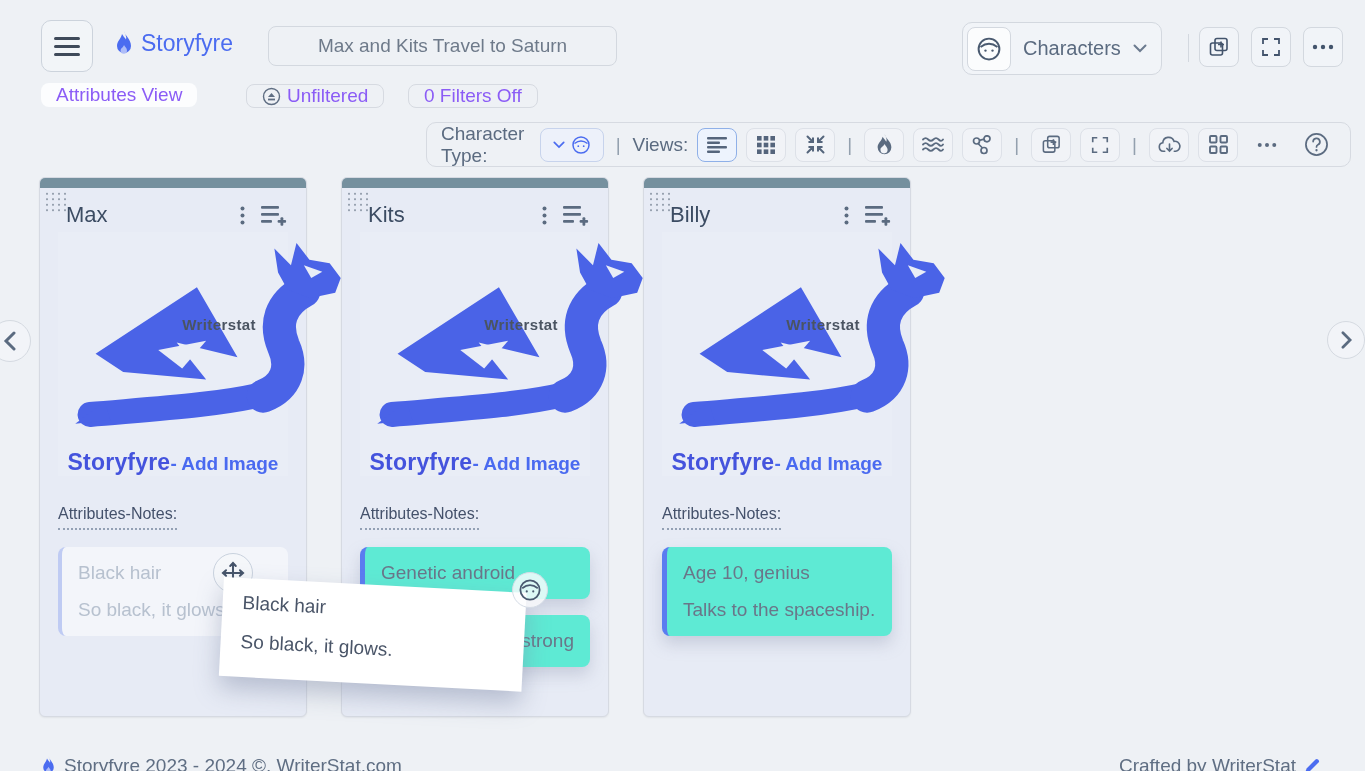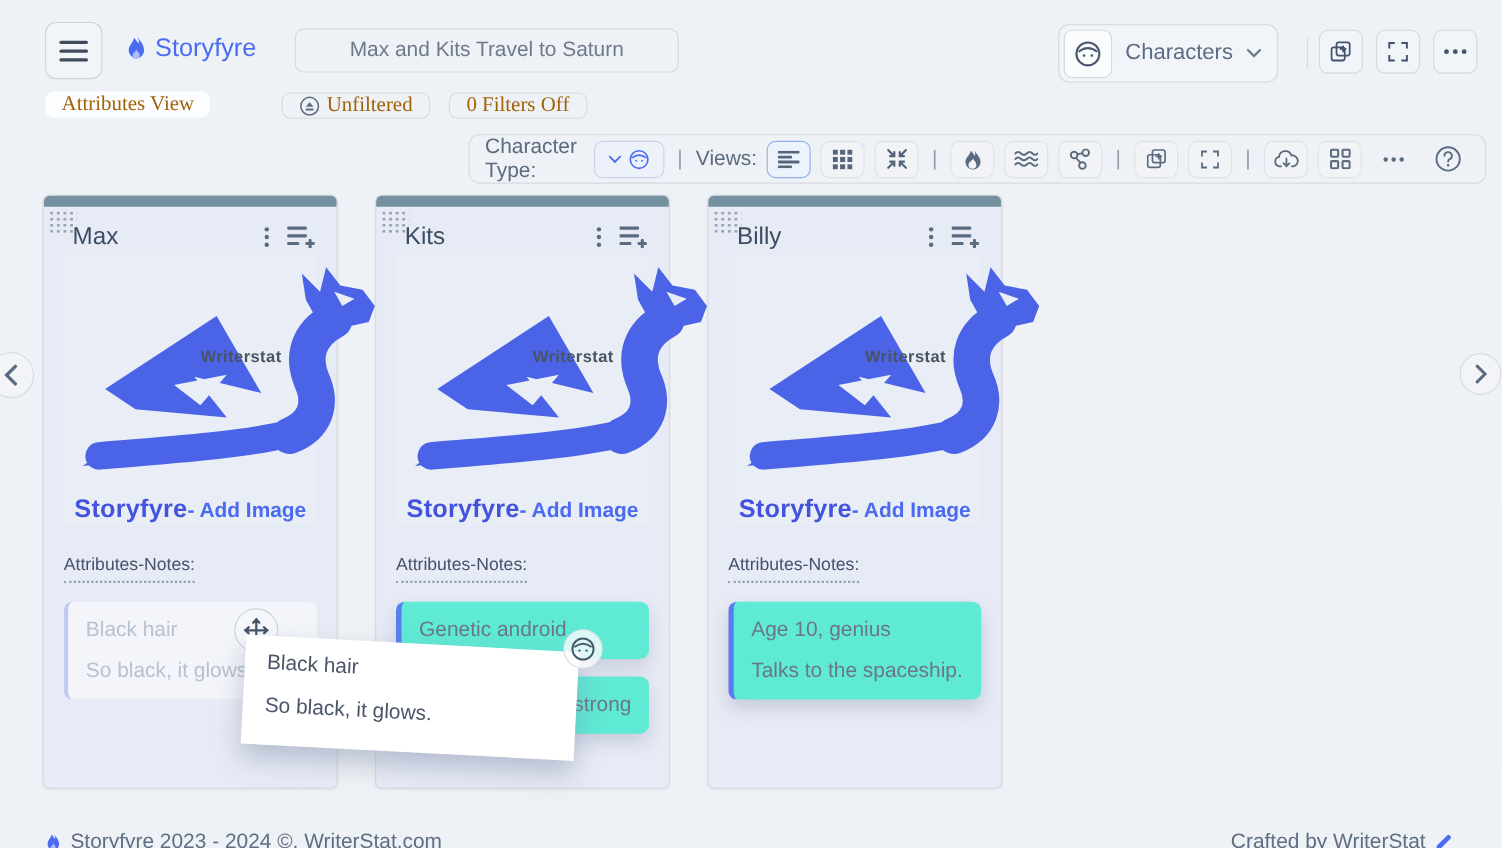--- a/index.html
+++ b/index.html
@@ -24,21 +24,21 @@
     background:#f1f4f8; padding:4px; gap:12px; cursor:pointer; }
   .collection .icon-box { width:44px; height:44px; background:#fbfcfd; border:1px solid #d3d8df;
     border-radius:8px; display:flex; align-items:center; justify-content:center; }
   .collection-label { font-size:20px; color:#5b6b80; }
   .collection .chev { margin-right:10px; }
   .vdiv { width:1px; background:#d3d8df; }
   .sq-btn { width:40px; height:40px; border:1px solid #d3d8df; border-radius:8px; background:#f1f4f8;
     display:flex; align-items:center; justify-content:center; cursor:pointer; }
 
   
-  .pill { height:24px; border-radius:8px; font-size:19px; color:#a16207; padding:0 15px; gap:6px;font-family:Liberation Serif, serif; }
+  .pill { height:24px; border-radius:8px; font-size:19px; color:#8b5cf6; padding:0 15px; gap:6px; }
   .pill-solid { background:#fcfdfe; }
   .pill-line { border:1px solid #d6dae1; }
 
   
   .toolbar { left:426px; top:122px; width:925px; height:45px; border:1px solid #d6dae1; border-radius:10px;
     padding:0 14px; font-size:19px; color:#5b6b80; gap:9px; }
   .tb-div { color:#93a0ae; padding:0 3px; }
   .tb-btn { width:40px; height:34px; border:1px solid #dde1e8; border-radius:8px; background:#f1f3f7;
     display:flex; align-items:center; justify-content:center; cursor:pointer; flex:none; }
   .tb-btn.sel { border:1.5px solid #8fb0e8; background:#edf3fd; }
@@ -154,21 +154,21 @@
     <span>
       <svg width="22" height="6" viewBox="0 0 22 6">
           <circle cx="3" cy="3" r="2.2" fill="#43546c"></circle>
           <circle cx="11" cy="3" r="2.2" fill="#43546c"></circle>
           <circle cx="19" cy="3" r="2.2" fill="#43546c"></circle>
         </svg>
     </span>
   </div>
 
   <div class="abs flex pill pill-solid" style="left:41px; top:83px;">Attributes View</div>
-  <div class="abs flex pill pill-line" style="left:246px; top:84px;margin-left:10px;">
+  <div class="abs flex pill pill-line" style="left:246px; top:84px;">
     <span>
       <svg width="19" height="19" viewBox="0 0 19 19" fill="none" stroke="#5f6e83" stroke-width="1.4">
         <circle cx="9.5" cy="9.5" r="8"></circle>
           <path d="M9.5 6 L13 10 H6 Z" fill="#5f6e83" stroke="none"></path>
           <path d="M6 12.5 h7" stroke-width="1.8"></path>
         </svg>
     </span>
     <span>Unfiltered</span>
   </div>
   <div class="abs flex pill pill-line" style="left:408px; top:84px;">0 Filters Off</div>

